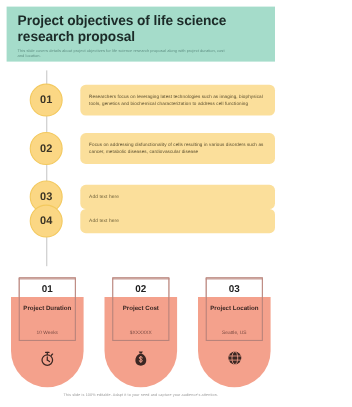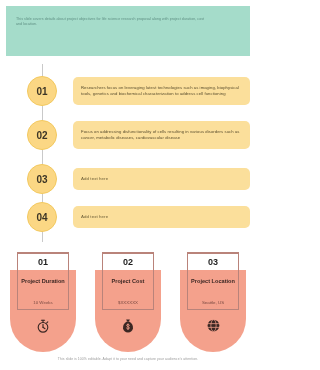--- a/index.html
+++ b/index.html
@@ -70,21 +70,21 @@
   .tl-row {
     position: absolute;
     left: 0;
     width: 244px;
     display: flex;
     align-items: center;
   }
   .tl-row.r0 { top: 14px; }
   .tl-row.r1 { top: 58px; }
   .tl-row.r2 { top: 102px; }
-  .tl-row.r3 { top: 140px; }
+  .tl-row.r3 { top: 124px; }
 
   .tl-badge {
     position: relative;
     width: 30px;
     height: 30px;
     border-radius: 50%;
     background: #fbd784;
     border: 1.4px solid #f3c95f;
     display: flex;
     align-items: center;
@@ -219,20 +219,21 @@
     color: #9a9a9a;
     letter-spacing: 0.1px;
   }
 </style>
 </head>
 <body>
 
 <div class="slide">
 
   <div class="header">
+    <div class="header-title">Project objectives of life science research proposal</div>
     <div class="header-sub">This slide covers details about project objectives for life science research proposal along with project duration, cost and location.</div>
   </div>
 
   <div class="timeline">
     <div class="tl-line"></div>
 
     <div class="tl-row r0">
       <div class="tl-badge">01</div>
       <div class="tl-box tall">
         <span class="tl-text">Researchers focus on leveraging latest technologies such as imaging, biophysical tools, genetics and biochemical characterization to address cell functioning</span>

